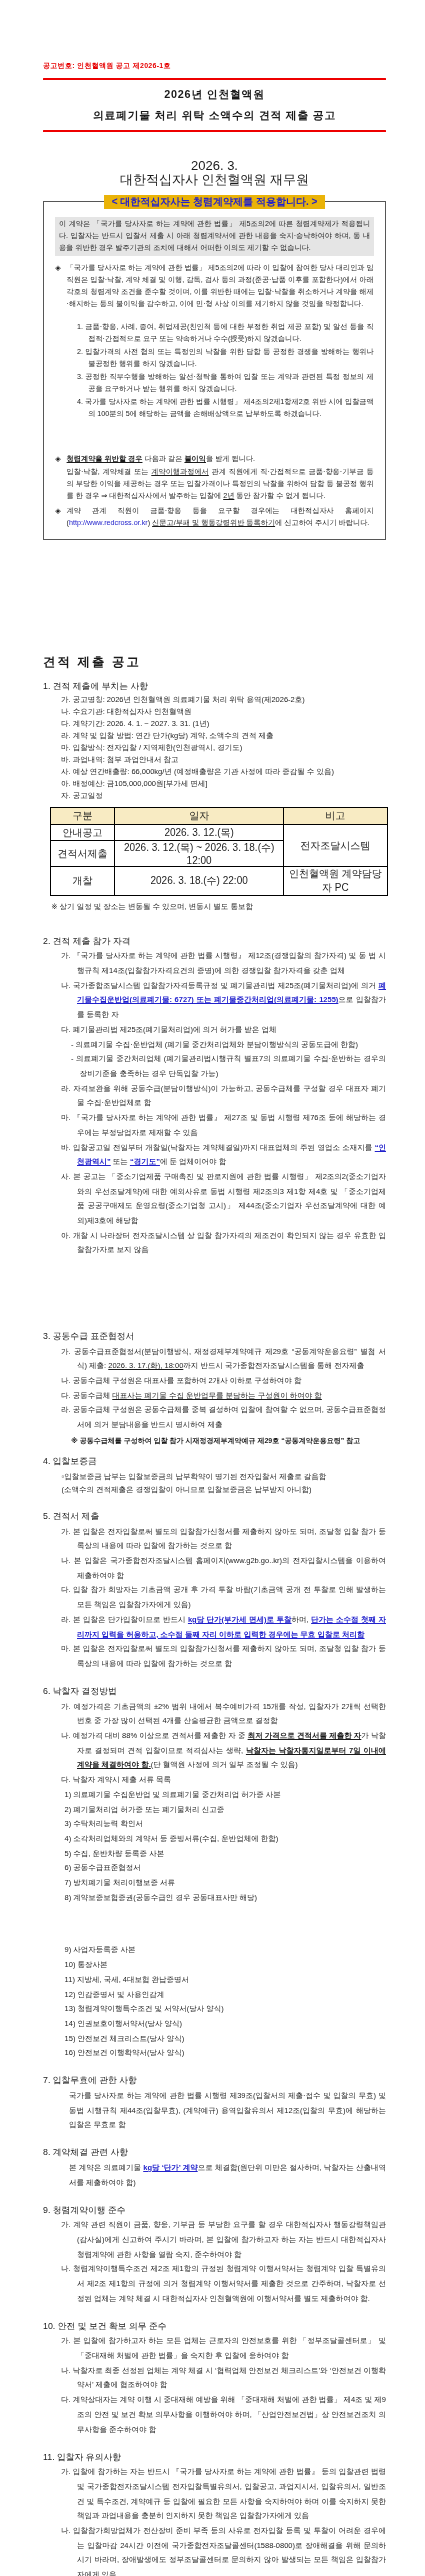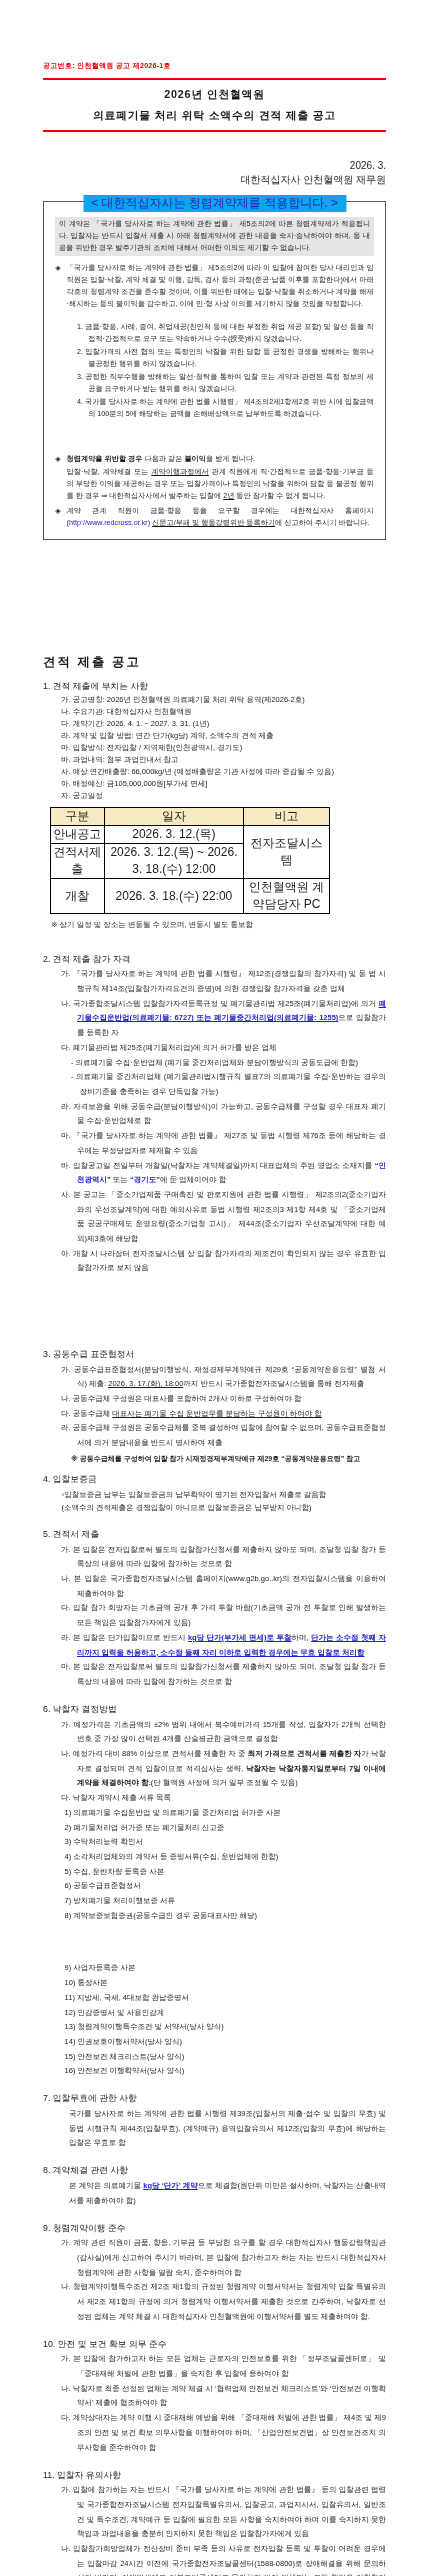--- a/index.html
+++ b/index.html
@@ -3,35 +3,35 @@
 <meta charset="utf-8">
 <style>
   html,body{margin:0;padding:0;background:#ffffff;}
   .page{
     width:426px;height:3009px;overflow:hidden;position:relative;margin:0 auto;
     background:#ffffff;color:#1b1b1b;
     font-family:"Liberation Sans","DejaVu Sans",sans-serif;
   }
   .content{padding:61px 40px 0 43px;font-size:7.5px;}
   p{margin:0;}
-  .b{font-weight:700;}
+  .b{font-weight:700;text-decoration:underline;}
   .u{text-decoration:underline;}
   .blue{color:#2222cc;}
   .notice{color:#e60000;font-weight:700;font-size:7px;letter-spacing:0.3px;}
   .rule{height:2.1px;background:#ee0000;border-radius:0.5px;}
   .rule.top{margin-top:6.7px;}
   .rule.bot{margin-top:4.1px;}
   .doc-title{font-size:10.8px;font-weight:700;text-align:center;letter-spacing:0.8px;line-height:20.6px;}
   .doc-title.first{margin-top:4.6px;}
-  .hdr-right{text-align:right;font-size:10px;line-height:14px;margin-top:27px;font-weight:500;}
+  .hdr-right{text-align:center;font-size:13px;line-height:14px;margin-top:27px;font-weight:500;}
   
   .ibox{border:1px solid #565656;position:relative;margin-top:14.4px;padding:14.4px 11.3px 10.3px 11.3px;}
   .ibox-legend{
     position:absolute;top:-7.2px;left:50%;transform:translateX(-50%);
-    background:#0ea5e9;padding:0 8.2px;color:#2222cc;font-weight:400;font-size:12px;white-space:nowrap;
+    background:#eab308;padding:0 8.2px;color:#2222cc;font-weight:700;font-size:10px;white-space:nowrap;
   }
   .ibox p{font-size:7.2px;line-height:12px;text-align:justify;}
   .intro{background:#e5e5e5;padding:1.5px 3.6px;}
   .hang{padding-left:11.3px;text-indent:-11.3px;margin-top:6.2px;}
   .bullet{display:inline-block;width:11.3px;text-indent:0;}
   .ilist{margin-top:11.3px;margin-left:21.6px;}
   .ilist p{padding-left:11.3px;text-indent:-11.3px;margin-bottom:1px;}
   .gap-pen{margin-top:33px;}
   .pen-body{margin-left:11.3px;margin-top:1px;}
   .rep{margin-top:3.1px;}
@@ -41,21 +41,21 @@
   .mt-s{margin-top:7.2px;} .mt-m{margin-top:12.4px;} .mt-l{margin-top:20.6px;}
   .it{margin-left:18px;padding-left:16px;text-indent:-16px;line-height:14.7px;text-align:justify;}
   .tight .it{line-height:12px;text-align:left;}
   .dash{margin-left:28px;padding-left:8.8px;text-indent:-8.8px;line-height:14.7px;text-align:justify;}
   .nit{margin-left:21.6px;padding-left:18.5px;text-indent:-18.5px;line-height:14.7px;}
   .pgbrk{margin-top:38px;}
   .plain{margin-left:26px;line-height:14.7px;text-align:justify;}
   .note3{margin-left:28px;font-weight:700;font-size:7px;line-height:13.4px;margin-top:1px;}
   .s4line{margin-left:18.5px;line-height:13.4px;}
   
-  table.sched{border-collapse:collapse;border:1px solid #000;width:280px;margin:5.2px 0 0 6.7px;font-size:12px;}
+  table.sched{border-collapse:collapse;border:1px solid #000;width:338px;margin:5.2px 0 0 6.7px;font-size:10px;}
   table.sched th,table.sched td{border:0.5px solid #000;height:15.5px;text-align:center;padding:0 2.1px;font-weight:400;}
   table.sched th{background:#f8ebc3;}
   .col-gubun{width:62px;} .col-date{width:171px;} .col-note{width:103px;}
   .foot{margin:4.6px 0 0 8.2px;line-height:12.4px;}
 </style>
 </head>
 <body>
 
 <div class="page">
   <div class="content">

